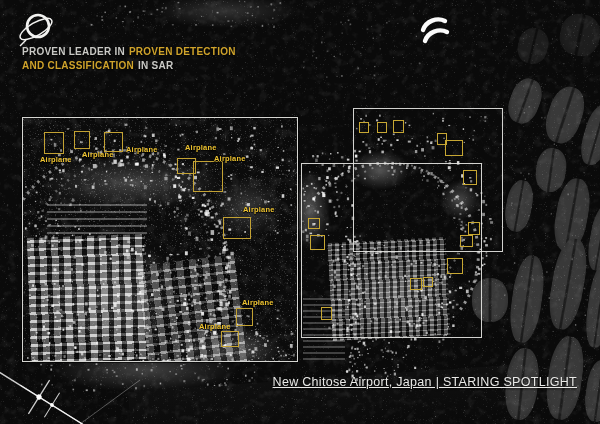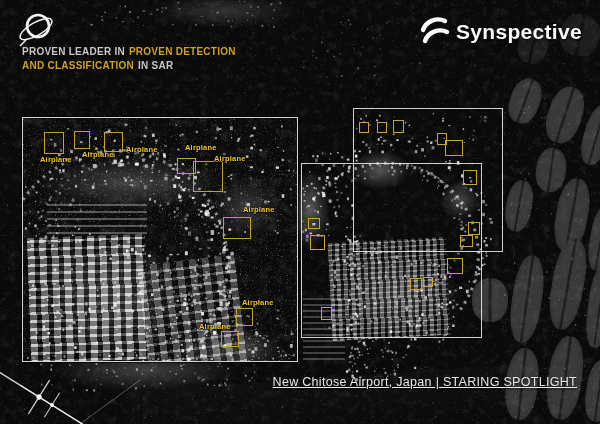--- a/index.html
+++ b/index.html
@@ -1713,19 +1713,18 @@
     </div>
     <div>
       <span class="y seg">AND CLASSIFICATION</span><span class="w">IN SAR</span>
     </div>
   </div>
 
   <svg class="abs" id="synspective-logo-icon" width="36" height="40" viewBox="0 0 36 40">
     <path d="M6,17 C9,8 20,4 28,8" fill="none" stroke="#fafafa" stroke-width="4.4" stroke-linecap="round"></path>
     <path d="M8,28 C11,19 22,15 30,19" fill="none" stroke="#fafafa" stroke-width="4.4" stroke-linecap="round"></path>
   </svg>
-  <div class="abs" id="synspective-wordmark">Synspective</div>
 
   <div class="abs" id="caption">
     <div class="cap-line">New Chitose Airport, Japan | STARING SPOTLIGHT</div>
   </div>
 
 </div>
 
 </body></html>

